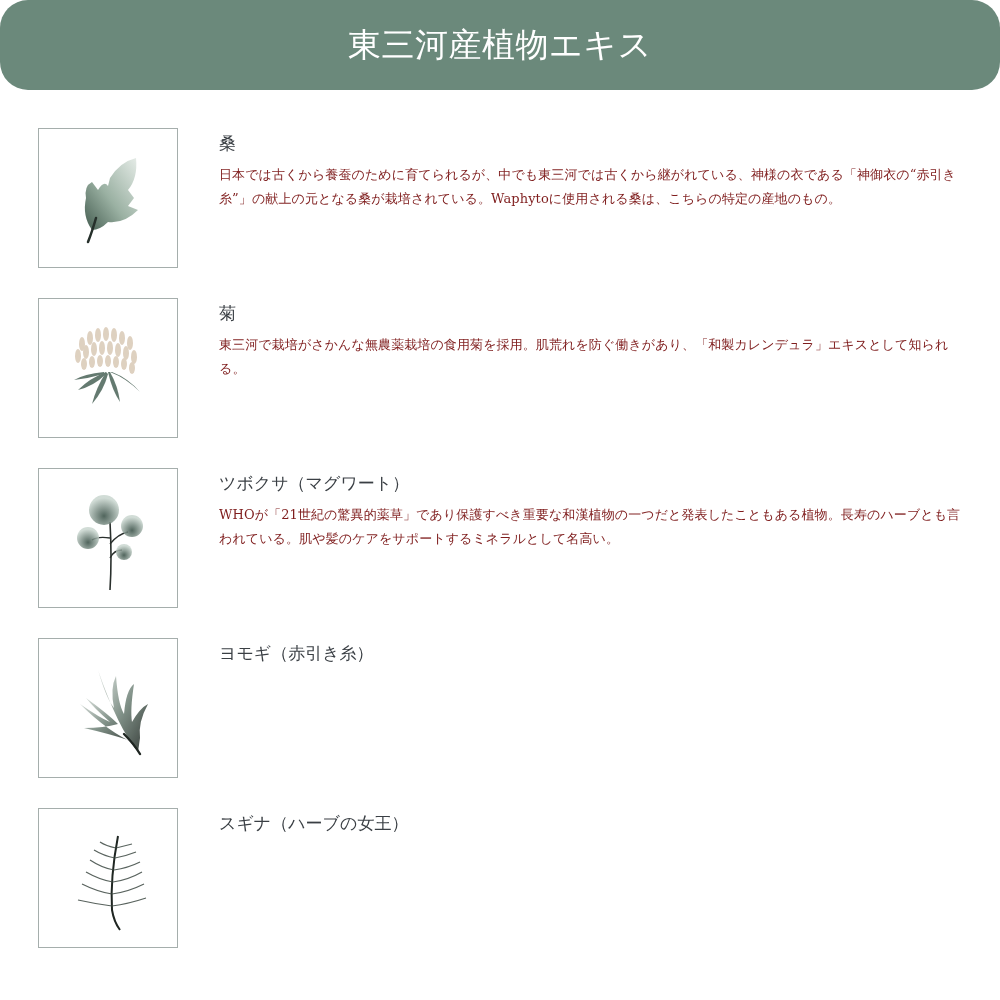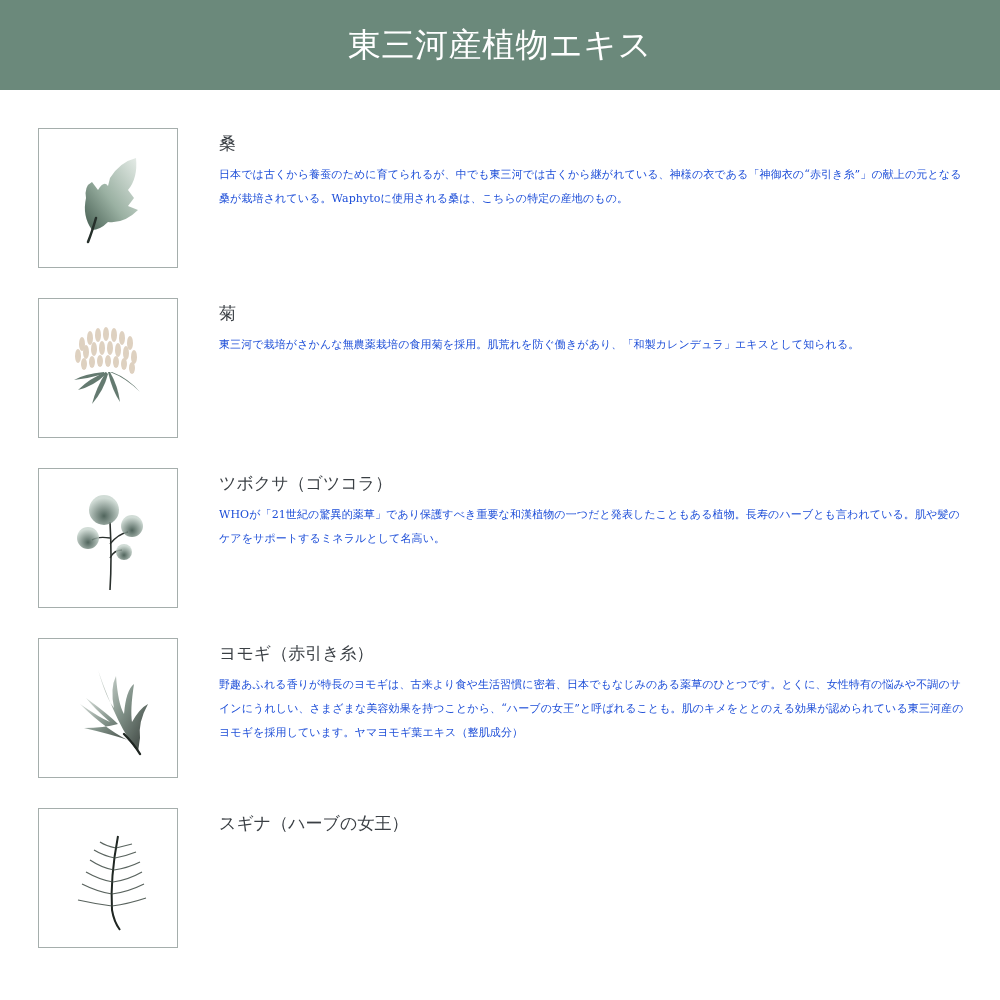--- a/index.html
+++ b/index.html
@@ -1,40 +1,40 @@
 <!DOCTYPE html>
 <html><head>
   <meta charset="utf-8">
   <style>
     * { margin: 0; padding: 0; box-sizing: border-box; }
     html, body { width: 1000px; height: 1000px; background: #ffffff; overflow: hidden; }
     body { font-family: "DejaVu Serif", "Liberation Serif", serif; color: #333b42; }
     .header {
       width: 1000px; height: 90px; background: #6b897b;
-      display: flex; align-items: center; justify-content: center;
+      display: flex; align-items: center; justify-content: center; border-radius: 28px;
     }
     .header h1 {
       font-family: "DejaVu Sans", "Liberation Sans", sans-serif;
       font-weight: normal; font-size: 33px; color: #ffffff; letter-spacing: 0.5px;
     }
     .list { position: relative; }
     .item { position: absolute; left: 0; width: 1000px; height: 140px; }
     .thumb {
       position: absolute; left: 38px; top: 0; width: 140px; height: 140px;
       border: 1px solid #a5aeac; background: #ffffff;
       display: flex; align-items: center; justify-content: center;
     }
     .thumb svg { width: 120px; height: 120px; }
     .text { position: absolute; left: 219px; top: 2px; width: 745px; }
     .name {
       font-family: "DejaVu Sans", "Liberation Sans", sans-serif;
       font-size: 17px; color: #3a3f44; line-height: 26px; margin-bottom: 7px;
     }
     .desc {
-      font-size: 11px; line-height: 24px; color: #1d4ed8;
+      font-size: 13px; line-height: 24px; color: #7f1d1d;
       letter-spacing: 0.1px;
     }
   </style>
 </head>
 <body>
 
 <div class="header">
   <h1>東三河産植物エキス</h1>
 </div>
 
@@ -115,21 +115,21 @@
         <path d="M62 60 Q50 58 44 62" stroke="#2a302d" stroke-width="1.3" fill="none"></path>
         <path d="M62 66 Q70 56 80 54" stroke="#2a302d" stroke-width="1.3" fill="none"></path>
         <path d="M62 80 Q66 72 74 72" stroke="#2a302d" stroke-width="1.3" fill="none"></path>
         <circle cx="56" cy="32" r="15" fill="url(#g3)" opacity="0.85"></circle>
         <circle cx="84" cy="48" r="11" fill="url(#g3)" opacity="0.85"></circle>
         <circle cx="40" cy="60" r="11" fill="url(#g3)" opacity="0.85"></circle>
         <circle cx="76" cy="74" r="8" fill="url(#g3)" opacity="0.85"></circle>
       </svg>
     </div>
     <div class="text">
-      <div class="name">ツボクサ（ゴツコラ）</div>
+      <div class="name">ツボクサ（マグワート）</div>
       <div class="desc">WHOが「21世紀の驚異的薬草」であり保護すべき重要な和漢植物の一つだと発表したこともある植物。長寿のハーブとも言われている。肌や髪のケアをサポートするミネラルとして名高い。</div>
     </div>
   </div>
 
   <div class="item" style="top:548px">
     <div class="thumb">
       <svg viewBox="0 0 120 120">
         <defs>
           <linearGradient id="g4" x1="1" y1="1" x2="0" y2="0">
             <stop offset="0" stop-color="#1f2622"></stop>
@@ -139,21 +139,20 @@
         </defs>
         <g fill="url(#g4)" opacity="0.9">
           <path d="M90 104 Q70 80 50 22 Q58 50 66 60 Q62 40 68 28 Q70 56 76 66 Q78 42 86 36 Q82 62 84 74 Q92 60 100 56 Q90 74 92 90 Z"></path>
           <path d="M88 96 Q60 84 32 56 Q52 70 62 74 Q46 60 38 50 Q60 66 70 76 Q56 80 36 80 Q62 86 80 92 Z"></path>
         </g>
         <path d="M76 86 Q86 96 92 106" stroke="#1f2622" stroke-width="2.4" fill="none" stroke-linecap="round"></path>
       </svg>
     </div>
     <div class="text">
       <div class="name">ヨモギ（赤引き糸）</div>
-      <div class="desc">野趣あふれる香りが特長のヨモギは、古来より食や生活習慣に密着、日本でもなじみのある薬草のひとつです。とくに、女性特有の悩みや不調のサインにうれしい、さまざまな美容効果を持つことから、“ハーブの女王”と呼ばれることも。肌のキメをととのえる効果が認められている東三河産のヨモギを採用しています。ヤマヨモギ葉エキス（整肌成分）</div>
     </div>
   </div>
 
   <div class="item" style="top:718px">
     <div class="thumb">
       <svg viewBox="0 0 120 120">
         <path d="M70 18 Q62 60 64 92 Q66 104 72 112" stroke="#1f2622" stroke-width="2" fill="none"></path>
         <g stroke="#3c4842" stroke-width="1.2" fill="none" opacity="0.85">
           <path d="M68 30 Q58 28 52 24"></path>
             <path d="M68 30 Q76 28 84 26"></path>

